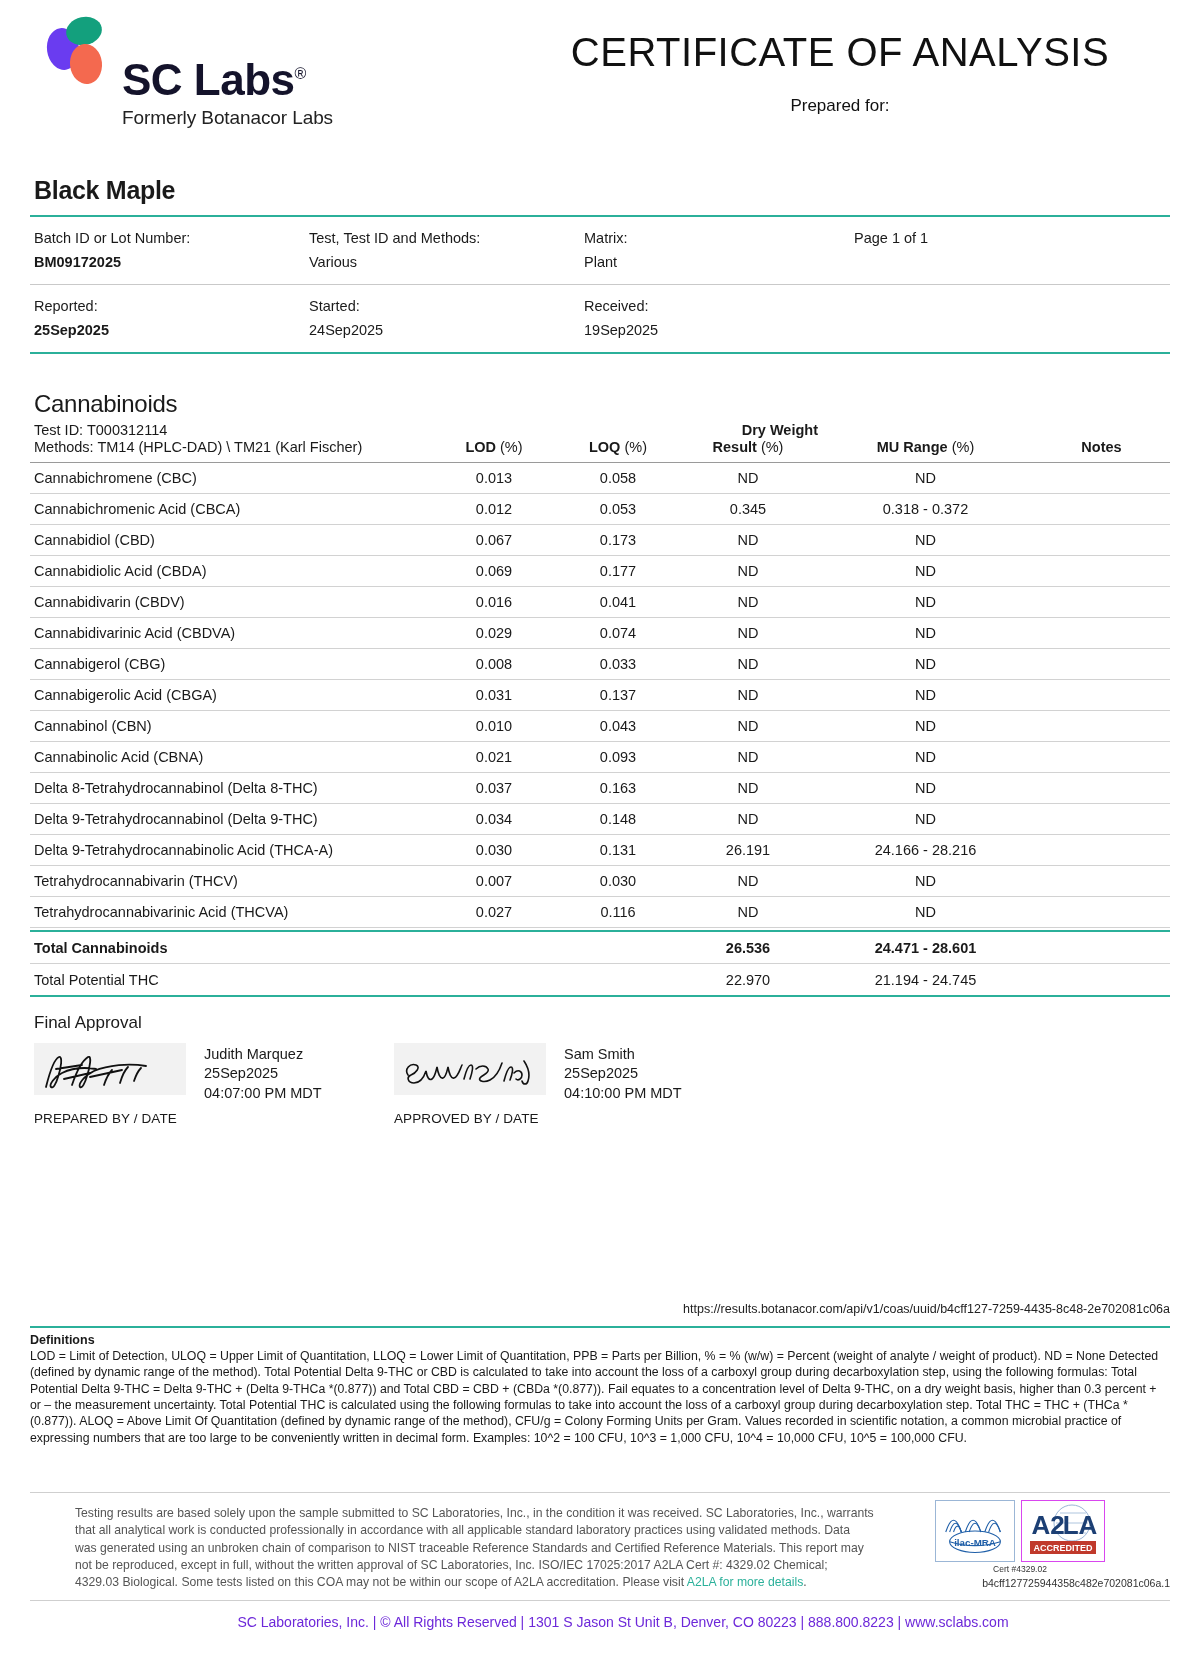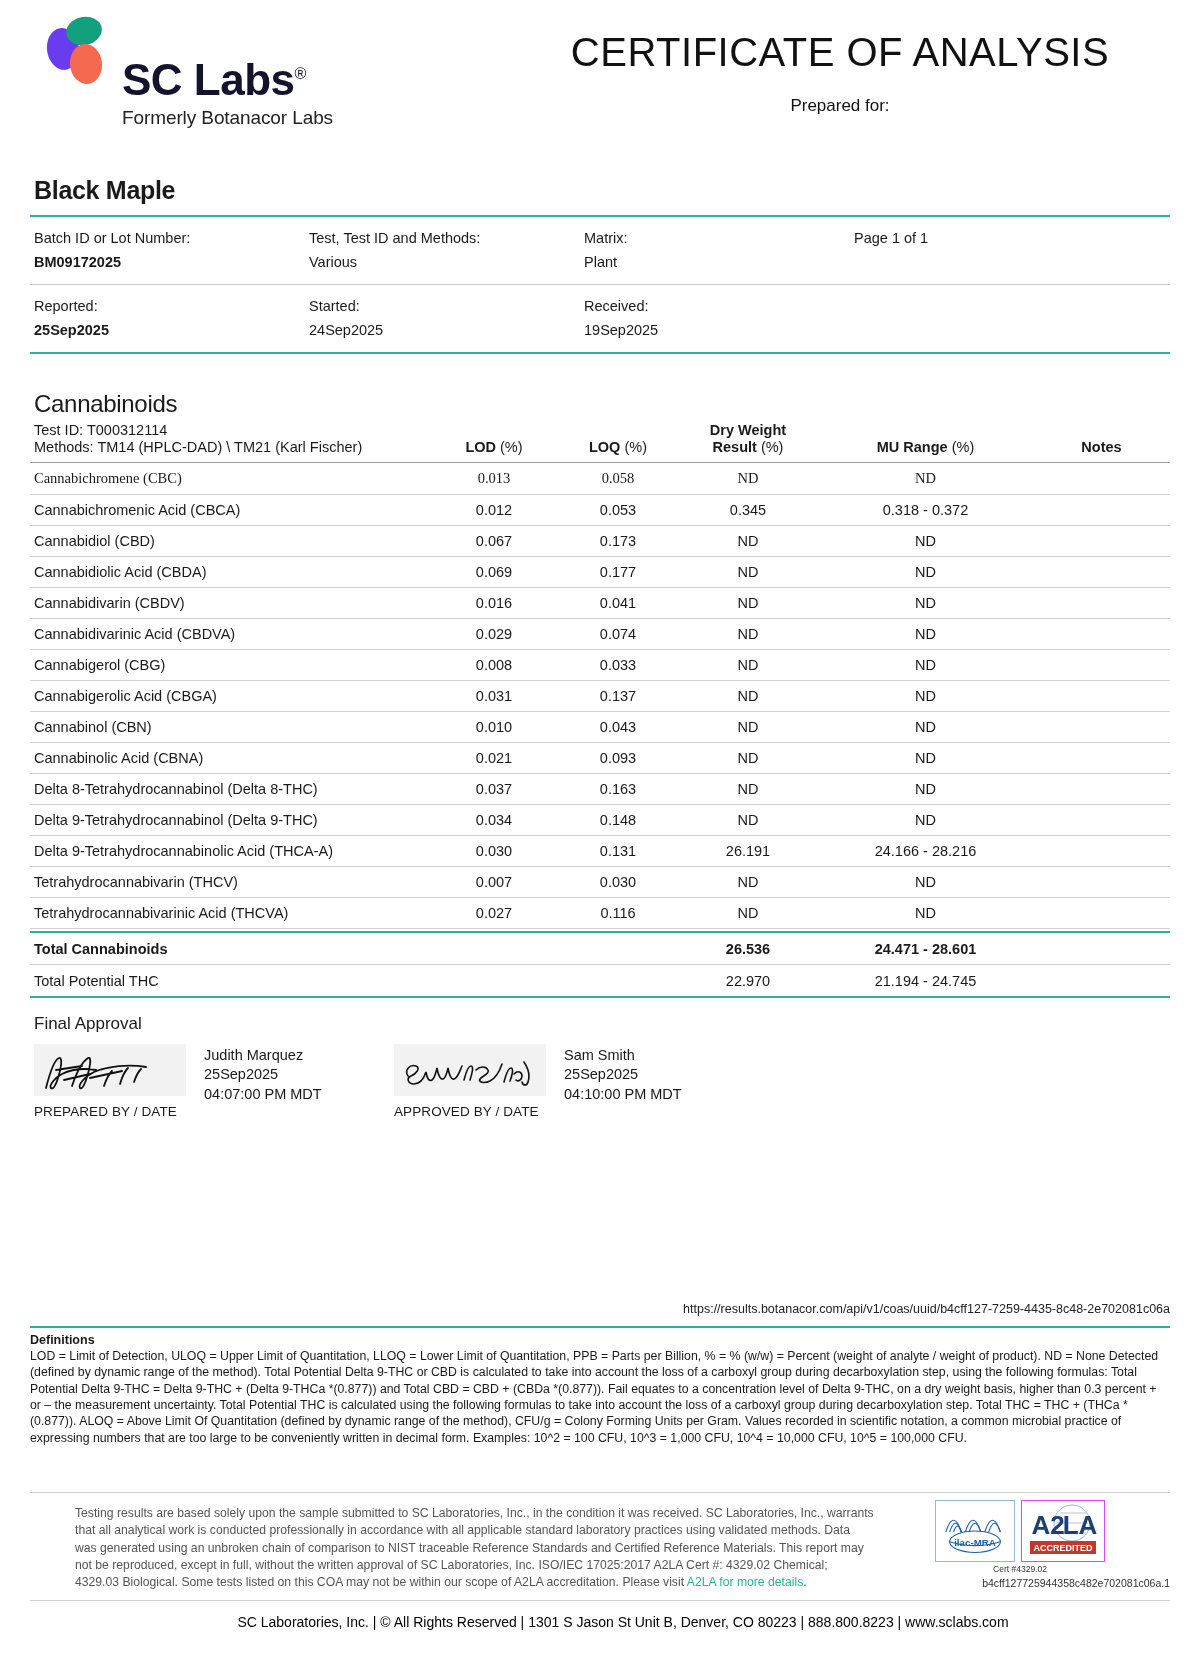--- a/index.html
+++ b/index.html
@@ -52,41 +52,41 @@
   table.analytes td, table.analytes th { font-size: 14.5px; padding: 0; }
   .col-name   { width: 400px; text-align: left; padding-left: 4px !important; }
   .col-lod    { width: 128px; text-align: center; }
   .col-loq    { width: 120px; text-align: center; }
   .col-result { width: 140px; text-align: center; }
   .col-mu     { width: 215px; text-align: center; }
   .col-notes  { text-align: center; }
 
   .hdr-meta td { padding-bottom: 1px !important; font-size: 14.5px; }
   .hdr-main td { padding-bottom: 6px !important; }
-  .dryweight { font-weight: bold; font-size: 14.5px; }
+  .dryweight { font-weight: bold; font-size: 14.5px; text-align: right; }
   .hdr-strong { font-weight: bold; }
 
   tr.data-row td { padding: 7px 0 7px 0; border-bottom: 1.5px solid #d2d2d2; }
-  tr.data-row:first-of-type td { border-top: 0; font-family: Liberation Serif, serif; }
+  tr.data-row:first-of-type td { border-top: 0; }
   tr.hdr-rule td { border-bottom: 1.5px solid #9a9a9a; height: 2px; padding: 0 !important; }
   tr.teal-rule td { border-bottom: 2.5px solid #2bb09a; height: 3px; padding: 0 !important; }
   tr.total-row td { padding: 8px 0 7px 0; border-bottom: 1.5px solid #d2d2d2; font-weight: bold; }
   tr.total-row.plain td { font-weight: normal; margin-left: 20px; }
   tr.total-end td { border-bottom: 2.5px solid #2bb09a; }
 
   
   .approval-title { font-size: 17px; font-weight: normal; margin: 16px 0 10px 4px; }
   .sig-wrap { display: flex; padding-left: 4px; }
   .sig-group { display: flex; width: 360px; }
   .sig-col { width: 160px; }
   .sig-img {
     width: 152px; height: 52px; background: #f2f2f2;
     display: block;
   }
-  .sig-caption { font-size: 13.5px; margin-top: 8px; letter-spacing: 0.1px; }
+  .sig-caption { font-size: 13.5px; margin-top: 16px; letter-spacing: 0.1px; }
   .sig-meta { font-size: 14.5px; line-height: 1.35; padding-left: 10px; padding-top: 2px; }
 
   
   .url-line { position: absolute; left: 0; right: 30px; top: 1302px; text-align: right; font-size: 12.5px; color: #222; }
   .defs-sep { position: absolute; left: 30px; right: 30px; top: 1326px; border-top: 2.5px solid #2bb09a; }
   .defs { position: absolute; left: 30px; right: 30px; top: 1333px; }
   .defs-title { font-size: 12.5px; font-weight: bold; margin-bottom: 1px; }
   .defs-body { font-size: 12.3px; line-height: 1.33; text-align: left; }
 
   .disclaimer-sep { position: absolute; left: 30px; right: 30px; top: 1492px; border-top: 1px solid #cfcfcf; }
@@ -94,21 +94,21 @@
   .a2la-link { color: #2bb09a; }
 
   .accred { position: absolute; right: 90px; top: 1500px; width: 180px; text-align: center; }
   .accred-logos { display: flex; align-items: center; justify-content: center; gap: 6px; }
   .ilac-box { width: 80px; height: 62px; border: 1px solid #9bb6d6; display: flex; align-items: center; justify-content: flex-start; background: #fff; }
   .a2la-box { width: 84px; height: 62px; border: 1px solid #d946ef; background: #fff; position: relative; }
   .accred-cert { font-size: 8.5px; color: #333; margin-top: 2px; }
   .accred-uuid { position: absolute; right: 30px; top: 1577px; font-size: 10.5px; color: #333; text-align: right; }
 
   .footer-sep { position: absolute; left: 30px; right: 30px; top: 1600px; border-top: 1px solid #cfcfcf; }
-  .footer { position: absolute; left: 0; right: 0; top: 1614px; text-align: center; font-size: 14px; color: #000000; padding-left: 46px; }
+  .footer { position: absolute; left: 0; right: 0; top: 1614px; text-align: center; font-size: 14px; color: #6d28d9; padding-left: 46px; }
 </style>
 </head>
 <body>
 
 <div class="page">
 
   <div class="header">
     <div class="logo-block">
       <div class="logo-mark">
         <svg width="78" height="78" viewBox="0 0 78 78">

